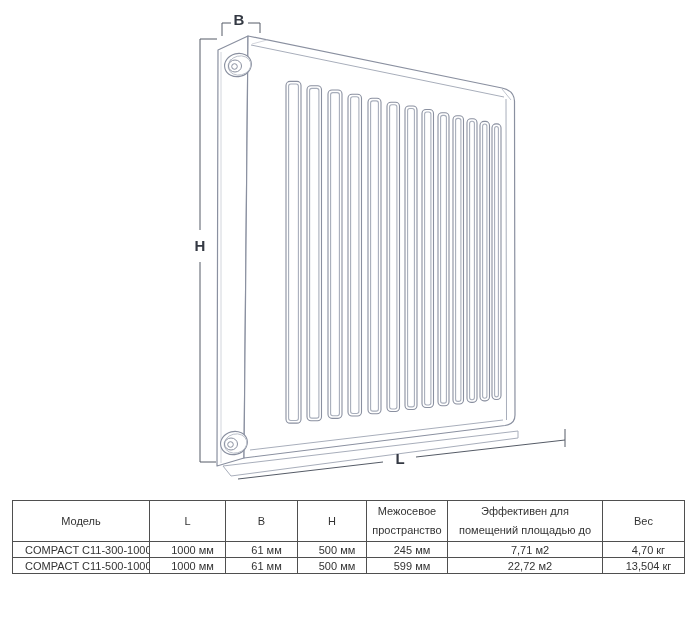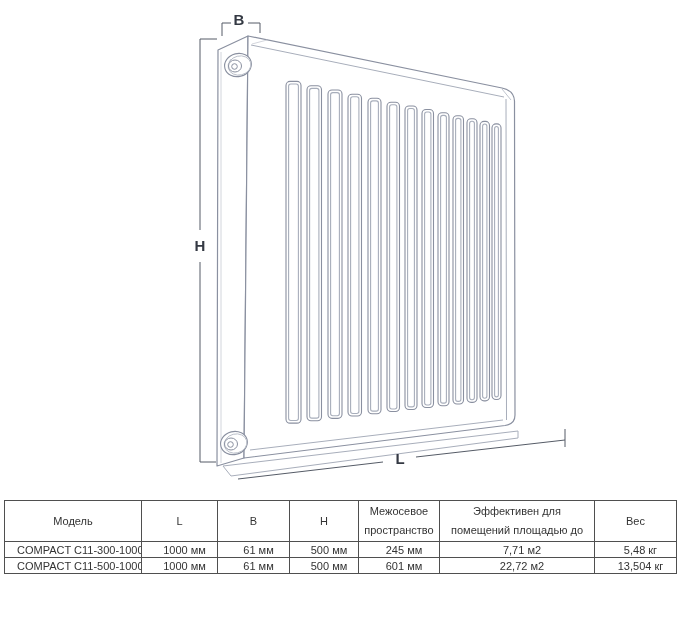--- a/index.html
+++ b/index.html
@@ -18,21 +18,21 @@
     width: 700px; height: 497px;
   }
   .dim-label {
     font-family: "Liberation Sans", sans-serif;
     font-size: 15px;
     font-weight: bold;
     fill: #343943;
   }
   .spec-table-wrap {
     position: absolute;
-    left: 4px; top: 500px;
+    left: 12px; top: 500px;
     width: 672px; height: 107px;
   }
   table.spec {
     width: 672px;
     border-collapse: collapse;
     table-layout: fixed;
     font-family: "Liberation Sans", sans-serif;
     color: #333333;
   }
   table.spec th, table.spec td {
@@ -172,27 +172,27 @@
         </tr>
       </thead>
       <tbody>
         <tr>
           <td>COMPACT C11-300-1000</td>
           <td>1000 мм</td>
           <td>61 мм</td>
           <td>500 мм</td>
           <td>245 мм</td>
           <td>7,71 м2</td>
-          <td>5,48 кг</td>
+          <td>4,70 кг</td>
         </tr>
         <tr>
           <td>COMPACT C11-500-1000</td>
           <td>1000 мм</td>
           <td>61 мм</td>
           <td>500 мм</td>
-          <td>601 мм</td>
+          <td>599 мм</td>
           <td>22,72 м2</td>
           <td>13,504 кг</td>
         </tr>
       </tbody>
     </table>
   </div>
 </div>
 
 </body></html>

